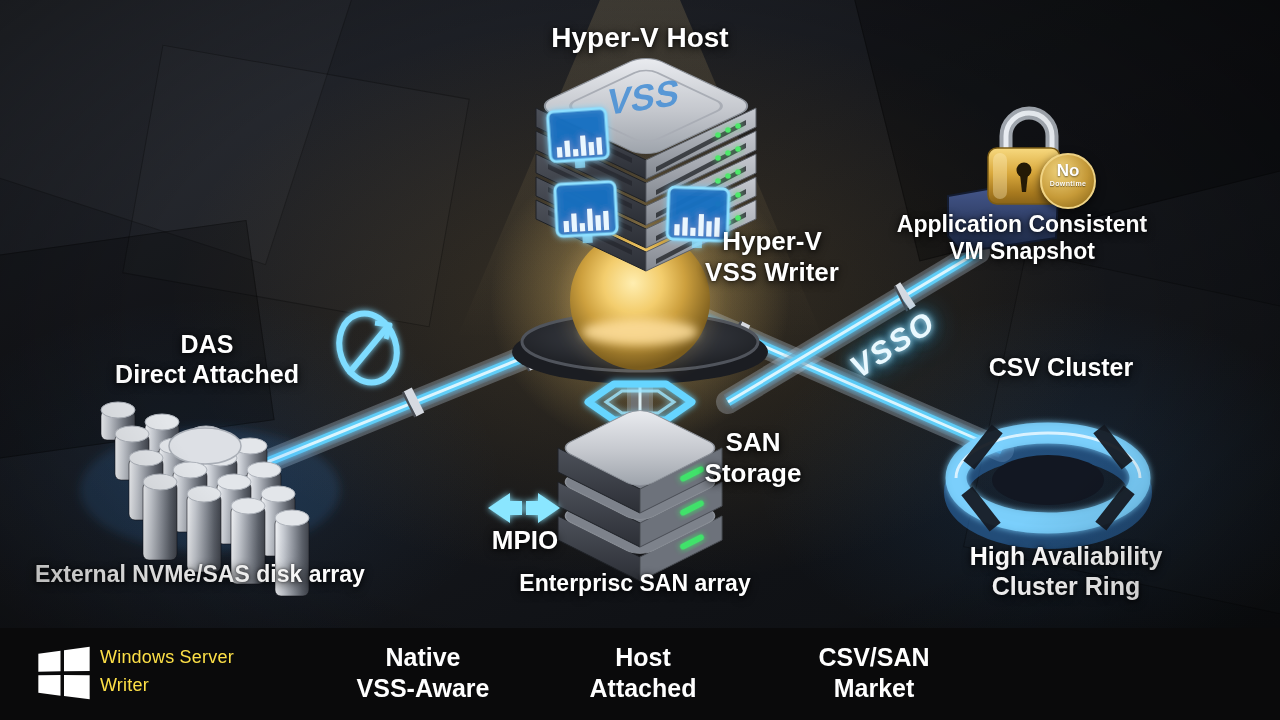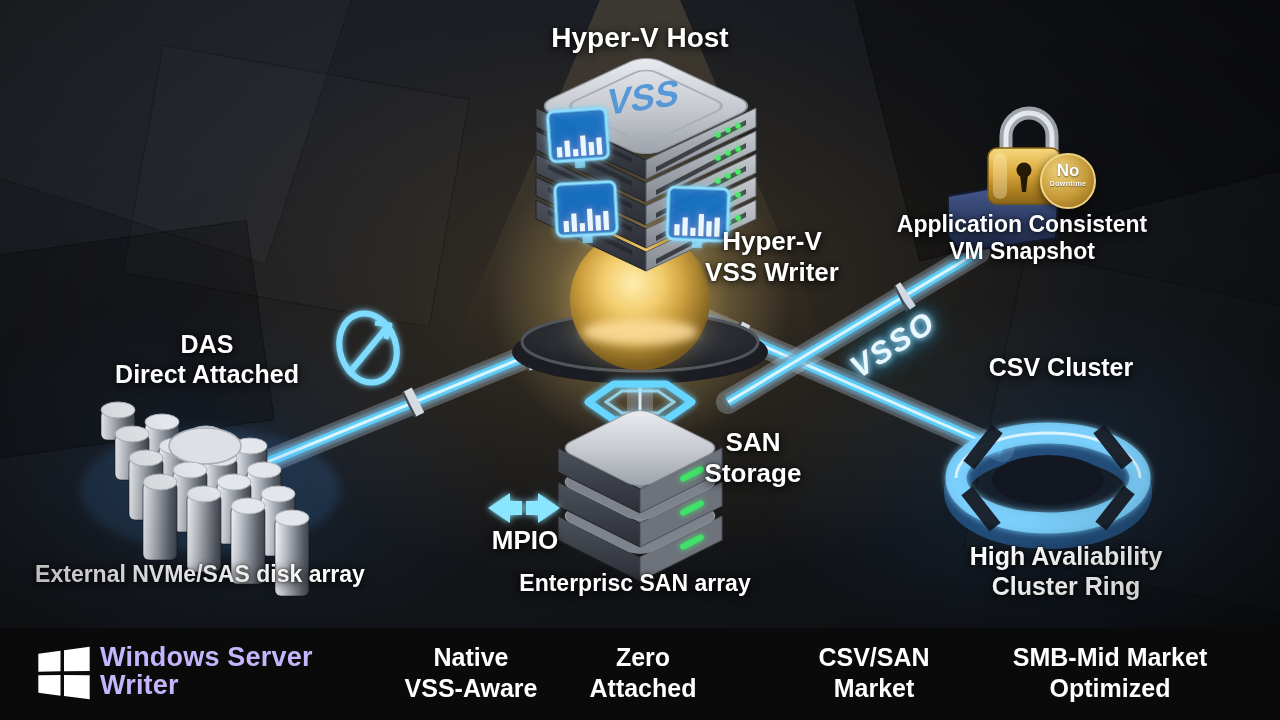--- a/index.html
+++ b/index.html
@@ -29,21 +29,21 @@
   .vsso{position:absolute;left:893px;top:345px;transform:translate(-50%,-50%) rotate(-33deg);
         color:#eaf9ff;font-weight:700;font-style:italic;font-size:31px;letter-spacing:2px;
         text-shadow:0 0 6px #bfeeff,0 0 14px #46c3ff,0 0 28px #1f9fe0;}
   .badge{position:absolute;left:1040px;top:153px;width:52px;height:52px;border-radius:50%;
         background:radial-gradient(circle at 35% 30%, #efd27c, #c69a38 55%, #8a6718 95%);
         border:2px solid #f0d485;box-shadow:0 3px 10px rgba(0,0,0,0.65);
         color:#fff;text-align:center;}
   .badge .b1{font-size:17px;font-weight:700;margin-top:7px;line-height:18px;text-shadow:0 1px 2px rgba(0,0,0,.5);}
   .badge .b2{font-size:7px;font-weight:700;line-height:8px;letter-spacing:.4px;opacity:.95;text-shadow:0 1px 1px rgba(0,0,0,.5);}
   .footer{position:absolute;left:0;top:628px;width:1280px;height:92px;background:#0a0a0b;}
-  .brand{position:absolute;left:100px;top:15px;color:#c4b5fd;font-size:27px;line-height:28px;font-weight:700;
+  .brand{position:absolute;left:100px;top:15px;color:#fde047;font-size:18px;line-height:28px;font-weight:400;
          letter-spacing:.2px;}
   .feat{position:absolute;top:14px;transform:translateX(-50%);color:#fff;font-weight:700;
         font-size:25px;line-height:31px;text-align:center;white-space:nowrap;}
   .winlogo{position:absolute;left:36px;top:17px;}
 </style>
 </head>
 <body>
 
 <div class="stage">
   <div class="scene">
@@ -375,30 +375,26 @@
         <polygon points="2,7.5 21,5 21,22.5 2,23"></polygon>
         <polygon points="24,4.6 46,1.5 46,22.2 24,22.4"></polygon>
         <polygon points="2,26 21,25.8 21,43.5 2,41"></polygon>
         <polygon points="24,25.8 46,26 46,46.5 24,43.8"></polygon>
       </g>
     </svg>
     <div class="brand">
       <div>Windows Server</div>
       <div>Writer</div>
     </div>
-    <div class="feat" style="left:423px;margin-left:48px;">
+    <div class="feat" style="left:423px;">
       <div>Native</div>
       <div>VSS-Aware</div>
     </div>
     <div class="feat" style="left:643px;">
-      <div>Zero</div>
+      <div>Host</div>
       <div>Attached</div>
     </div>
     <div class="feat" style="left:862px;margin-left:12px;">
       <div>CSV/SAN</div>
       <div>Market</div>
     </div>
-    <div class="feat" style="left:1110px;">
-      <div>SMB-Mid Market</div>
-      <div>Optimized</div>
-    </div>
   </div>
 </div>
 
 </body></html>

